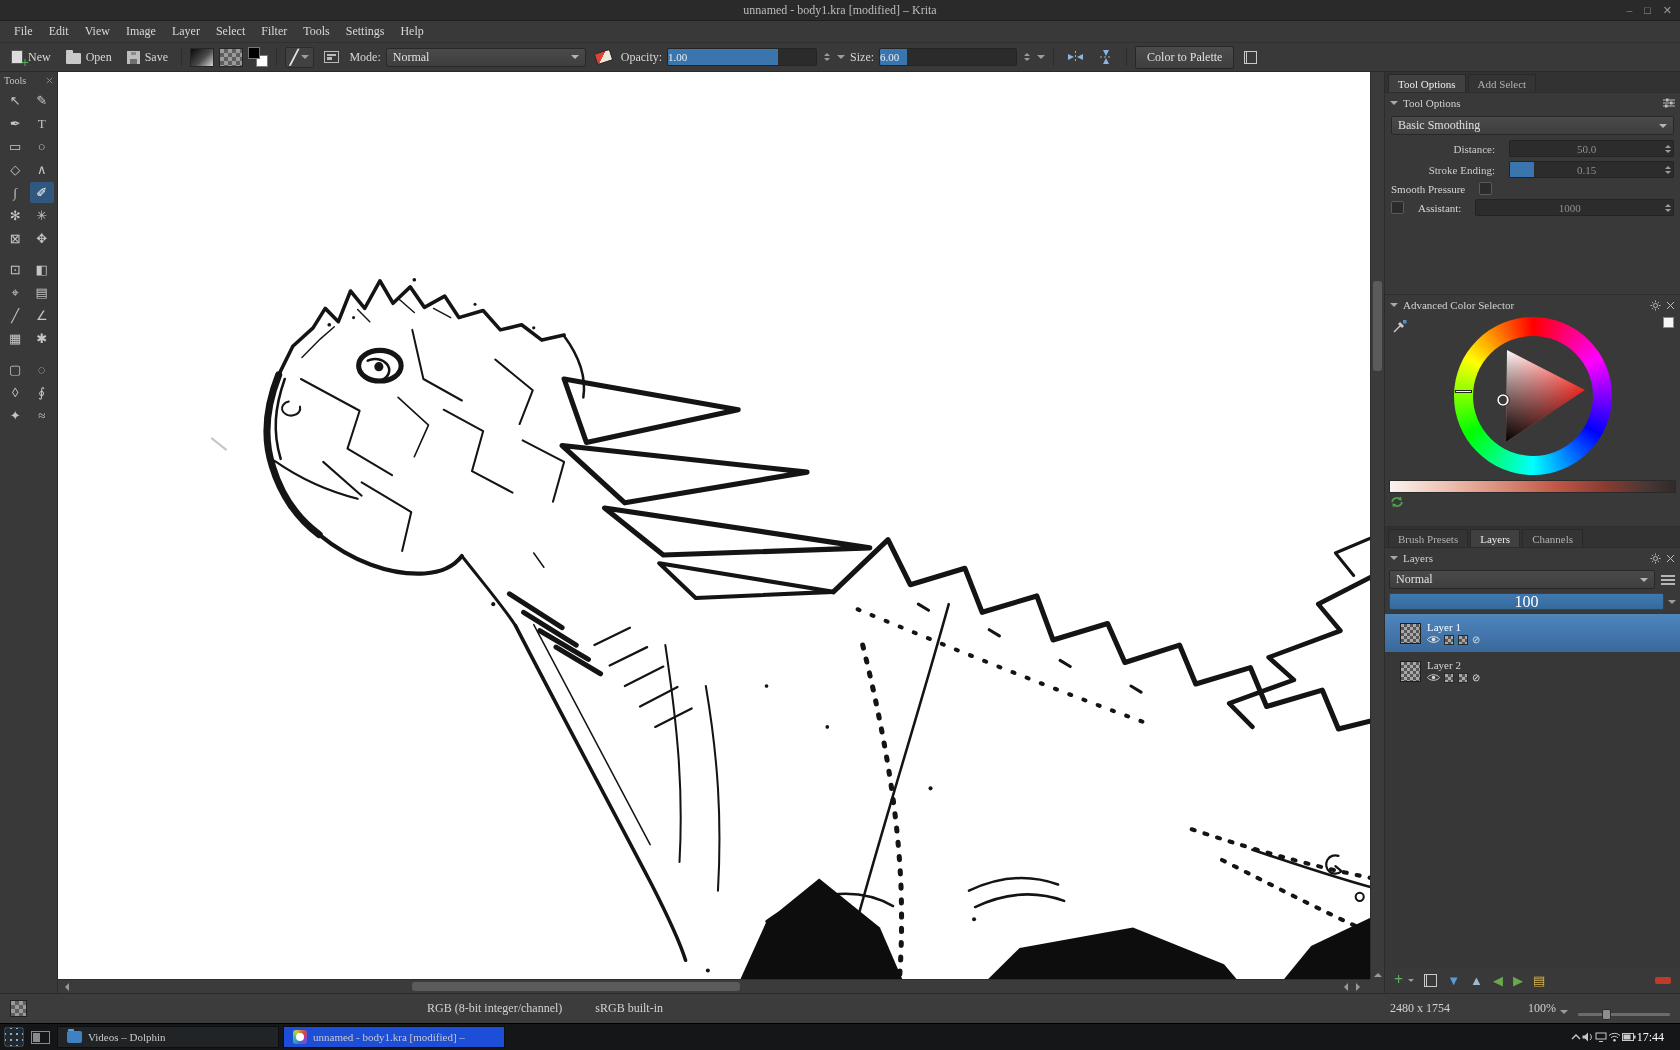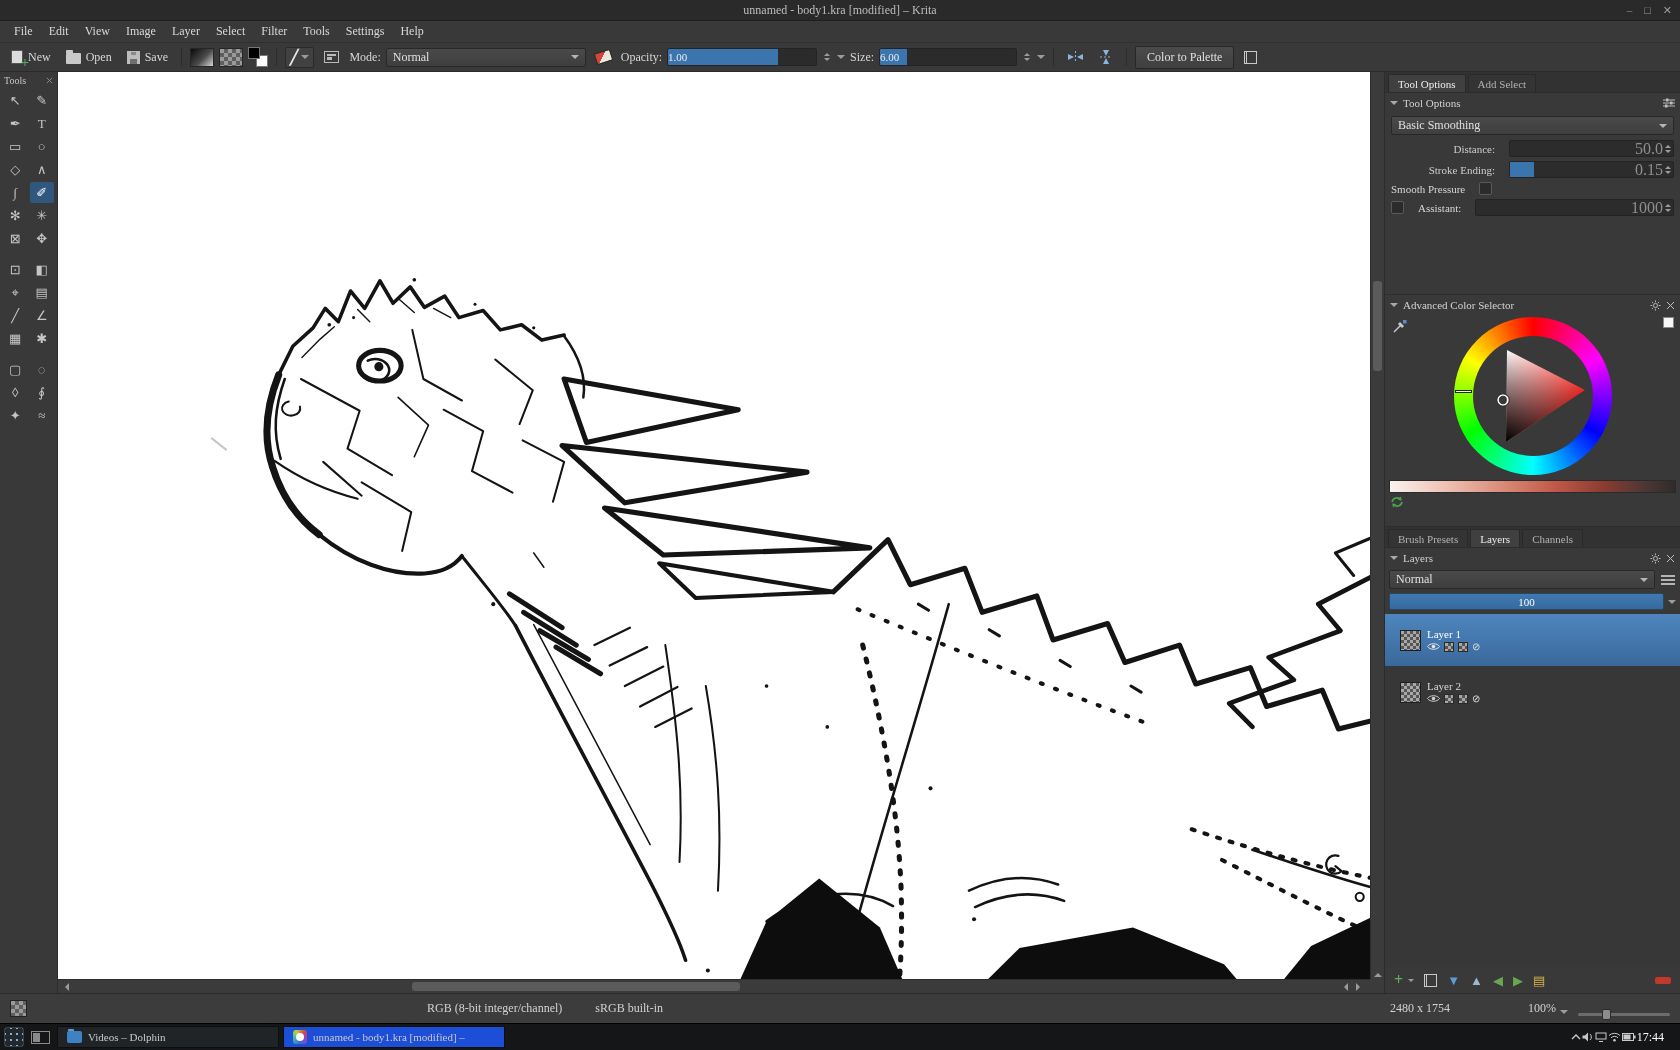--- a/index.html
+++ b/index.html
@@ -86,21 +86,21 @@
 .dtab{padding:3px 9px 2px;font-size:11px;background:#343434;border:1px solid #292929;border-bottom:none;color:#b2b2b2;border-radius:2px 2px 0 0}
 .dtab.active{background:#404040;color:#ececec}
 .dock-header{height:20px;display:flex;align-items:center;padding:0 5px;gap:5px;font-size:11px;color:#d2d2d2}
 .dock-header .title{flex:1}
 .collapse{width:0;height:0;border:4px solid transparent;border-top-color:#a8a8a8;transform:translateY(2px)}
 .docker{display:flex;flex-direction:column;border-bottom:1px solid #2e2e2e}
 .to-docker{height:202px}
 .to-row{display:flex;align-items:center;margin:2px 6px;gap:14px;font-size:11px}
 .to-label{width:104px;text-align:right;color:#cdcdcd}
 .field{flex:1;height:17px;background:#2c2c2c;border:1px solid #232323;border-radius:2px;display:flex;align-items:center;position:relative}
-.field .fval{flex:1;text-align:right;color:#8f8f8f;font-size:16px;position:relative}
+.field .fval{flex:1;text-align:center;color:#8f8f8f;font-size:11px;position:relative}
 .field .bluebit{position:absolute;left:0;top:0;bottom:0;width:15%;background:#3a76ad}
 .cb{width:13px;height:13px;background:#2b2b2b;border:1px solid #5a5a5a;border-radius:2px;flex:none}
 .smooth-select{margin:3px 6px}
 
 
 .color-docker{height:232px}
 .color-body{position:relative;flex:1}
 .pipette{position:absolute;left:7px;top:4px}
 .white-swatch{position:absolute;right:6px;top:2px;width:11px;height:11px;background:#f7f7f7;border:1px solid #8a8a8a}
 .wheel{position:relative;width:158px;height:158px;margin:2px auto 0;border-radius:50%;
@@ -112,23 +112,23 @@
   background:linear-gradient(90deg,#faf3ee 0%,#eec0b2 20%,#d98a76 40%,#c05848 58%,#8a3c31 75%,#4a3734 90%,#302b2a 100%)}
 .refresh-row{height:18px;display:flex;align-items:center;padding-left:5px}
 
 
 .layers-docker{flex:1;border-bottom:none}
 .blend-row{display:flex;align-items:center;gap:5px;margin:2px 4px}
 .blend-row .dropdown{flex:1}
 .filter-icon{width:16px;height:14px;display:flex;flex-direction:column;justify-content:space-between;padding:2px 1px}
 .filter-icon i{height:2px;background:#b5b5b5;display:block}
 .opacity-row{display:flex;align-items:center;gap:4px;margin:2px 4px 3px}
-.op-bar{flex:1;height:17px;background:linear-gradient(#4079b0,#366a9c);border:1px solid #28475f;border-radius:2px;color:#fff;display:flex;align-items:center;justify-content:center;font-size:11px}
+.op-bar{flex:1;height:17px;background:linear-gradient(#4079b0,#366a9c);border:1px solid #28475f;border-radius:2px;color:#fff;display:flex;align-items:center;justify-content:center;font-size:16px}
 .layer-list{flex:1;background:#373737;overflow:hidden;padding-top:1px}
-.layer-row{height:52px;display:flex;align-items:center;padding-left:15px;gap:6px}
+.layer-row{height:38px;display:flex;align-items:center;padding-left:15px;gap:6px}
 .layer-row.selected{background:linear-gradient(180deg,#4e86be,#3a689b);color:#fff}
 .layer-thumb{width:21px;height:21px;border:1px solid #1f1f1f;flex:none}
 .checker{background-color:#9a9a9a;background-image:linear-gradient(45deg,#5f5f5f 25%,transparent 25%,transparent 75%,#5f5f5f 75%),linear-gradient(45deg,#5f5f5f 25%,transparent 25%,transparent 75%,#5f5f5f 75%);background-size:8px 8px;background-position:0 0,4px 4px}
 .checker-sm{background-color:#a8a8a8;background-image:linear-gradient(45deg,#565656 25%,transparent 25%,transparent 75%,#565656 75%),linear-gradient(45deg,#565656 25%,transparent 25%,transparent 75%,#565656 75%);background-size:6px 6px;background-position:0 0,3px 3px}
 .layer-meta{display:flex;flex-direction:column;gap:1px}
 .layer-name{font-size:11px;line-height:12px}
 .layer-props{display:flex;align-items:center;gap:4px;height:12px}
 .licon{display:flex;align-items:center}
 .mini-checker{width:10px;height:10px;border:1px solid #2a2a2a}
 .pass{font-size:10px;color:#dcdcdc;line-height:10px}

